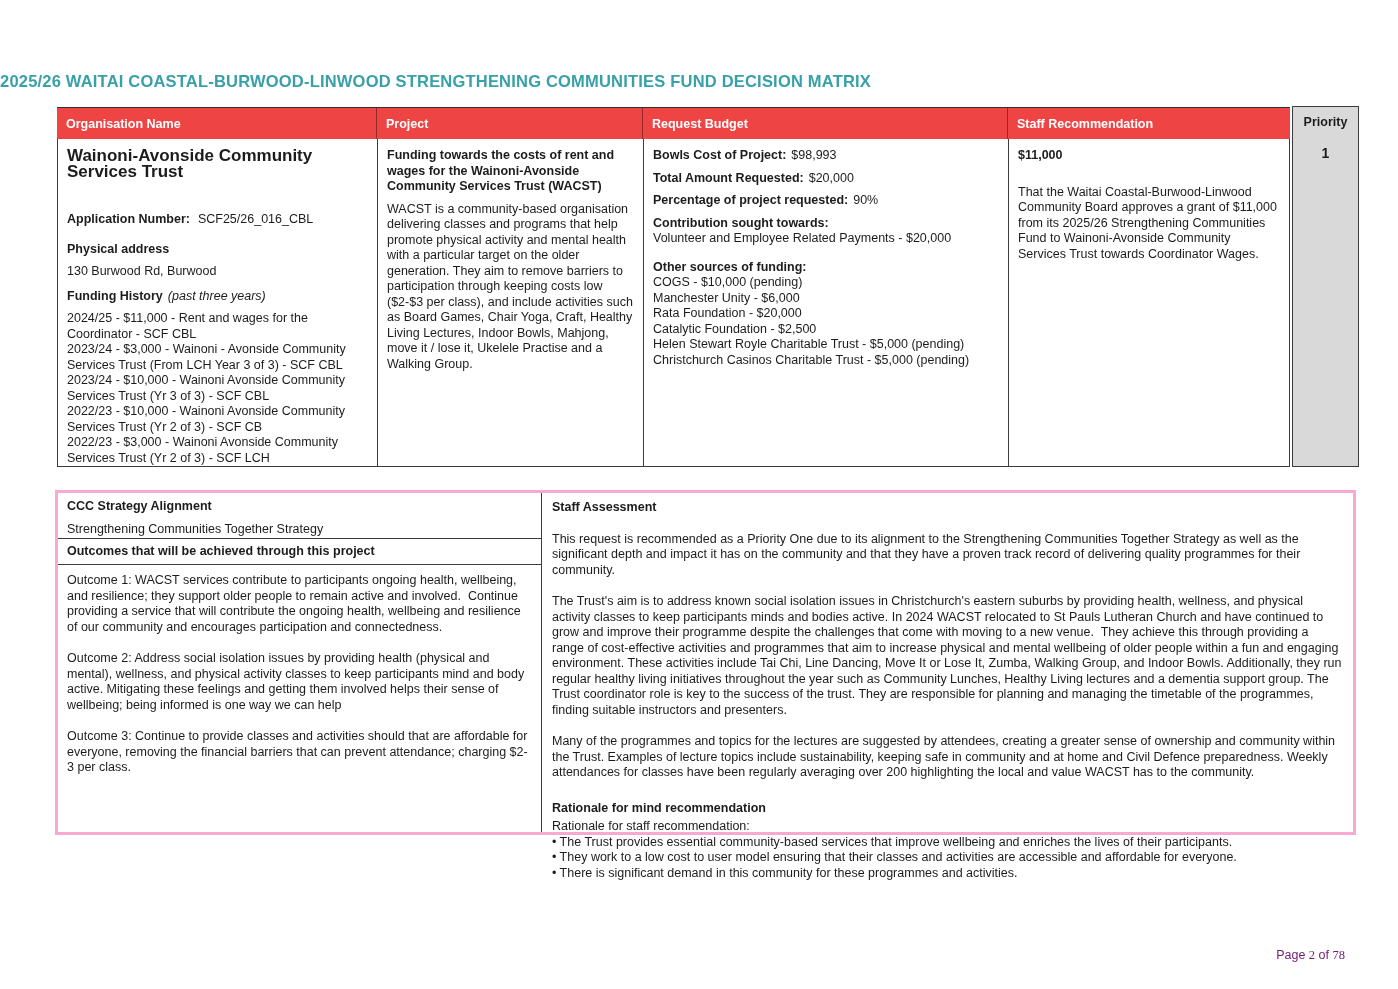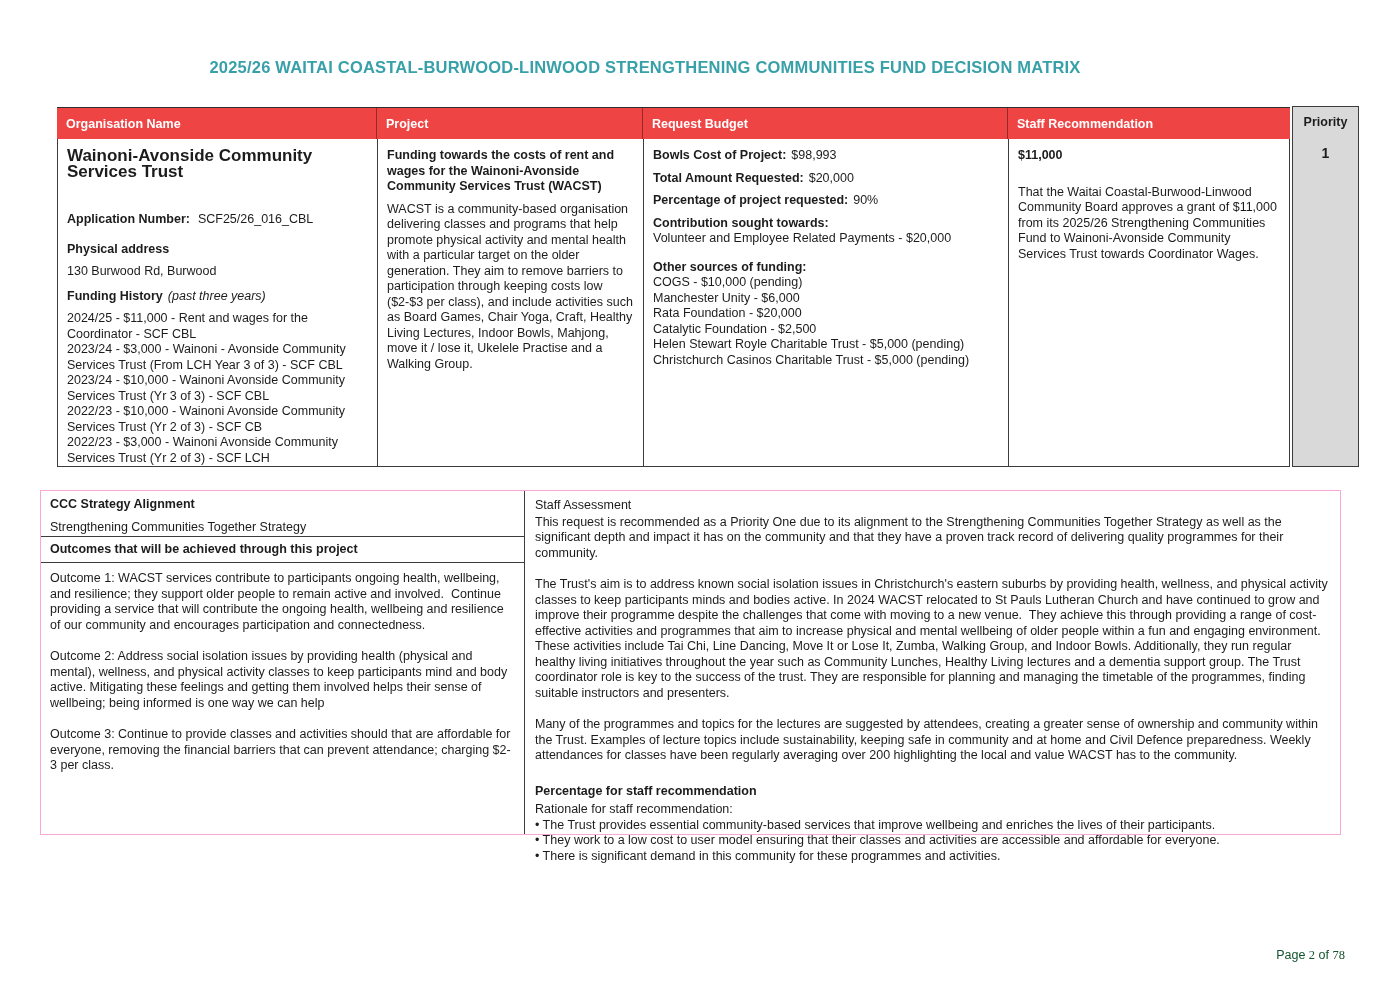--- a/index.html
+++ b/index.html
@@ -1,19 +1,19 @@
 <!DOCTYPE html>
 <html><head>
 <meta charset="utf-8">
 <style>
   html,body{margin:0;padding:0;background:#ffffff;}
   body{font-family:"Liberation Sans","DejaVu Sans",sans-serif;color:#1c1c1c;}
   .page{position:relative;width:1398px;height:989px;background:#fff;overflow:hidden;}
 
-  .doc-title{position:absolute;left:0;top:58px;width:1290px;text-align:center;
+  .doc-title{position:absolute;left:0;top:72px;width:1290px;
     font-size:16.5px;font-weight:bold;color:#38a0a8;letter-spacing:.2px;}
 
   
   .matrix{position:absolute;left:57px;top:107px;width:1233px;}
   .matrix-header{display:flex;border-top:1px solid #2f2f2f;background:#ef4444;height:32px;box-sizing:border-box;}
   .matrix-header .hcell{box-sizing:border-box;display:flex;align-items:center;padding:0 0 0 9px;
     color:#ffffff;font-weight:bold;font-size:12.5px;border-right:1px solid rgba(0,0,0,.38);}
   .matrix-header .hcell:last-child{border-right:none;}
   .hc1{width:320px;} .hc2{width:266px;} .hc3{width:365px;} .hc4{width:280px;}
 
@@ -41,36 +41,36 @@
   .fh-label{margin-bottom:7px;}
 
   .proj-title{font-weight:bold;margin-bottom:7px;}
 
   .budget-line{margin-bottom:7px;}
   .other-label{margin-top:13px;}
 
   .rec-amount{font-weight:bold;margin-bottom:21px;}
 
   
-  .assessment{position:absolute;left:40px;top:490px;width:1301px;height:345px;
-    box-sizing:border-box;border:1px solid #f9a8d4;display:flex;}
+  .assessment{position:absolute;left:55px;top:490px;width:1301px;height:345px;
+    box-sizing:border-box;border:3px solid #f9a8d4;display:flex;}
   .strategy-col{width:484px;box-sizing:border-box;border-right:1px solid #3c3c3c;
     font-size:12.5px;line-height:15.5px;display:flex;flex-direction:column;}
   .strategy-row1{box-sizing:border-box;height:46px;border-bottom:1px solid #3c3c3c;padding:6px 9px 0 9px;}
   .strategy-row2{box-sizing:border-box;height:26px;border-bottom:1px solid #3c3c3c;padding:5px 9px 0 9px;}
   .strategy-row3{box-sizing:border-box;flex:1;padding:8px 9px 0 9px;}
   .strategy-heading{font-weight:bold;margin-bottom:7px;}
   .outcome{margin-bottom:16px;}
 
   .sa-col{flex:1;box-sizing:border-box;padding:7px 11px 0 10px;font-size:12.5px;line-height:15.5px;}
-  .sa-heading{font-weight:normal;margin-bottom:1px;}
+  .sa-heading{font-weight:bold;margin-bottom:16px;}
   .sa-para{margin-bottom:16px;}
   .rationale-heading{font-weight:bold;margin-top:20px;margin-bottom:3px;}
 
-  .page-footer{position:absolute;top:948px;right:53px;font-size:12.5px;color:#14532d;}
+  .page-footer{position:absolute;top:948px;right:53px;font-size:12.5px;color:#701a75;}
   .page-num{font-family:"Liberation Serif","DejaVu Serif",serif;}
 </style>
 </head>
 <body>
 
 <div class="page">
 
   <div class="doc-title">2025/26 WAITAI COASTAL-BURWOOD-LINWOOD STRENGTHENING COMMUNITIES FUND DECISION MATRIX</div>
 
   <div class="matrix">
@@ -154,21 +154,21 @@
         <div class="outcome t">Outcome 2: Address social isolation issues by providing health (physical and mental), wellness, and physical activity classes to keep participants mind and body active. Mitigating these feelings and getting them involved helps their sense of wellbeing; being informed is one way we can help</div>
         <div class="outcome t">Outcome 3: Continue to provide classes and activities should that are affordable for everyone, removing the financial barriers that can prevent attendance; charging $2-3 per class.</div>
       </div>
     </div>
 
     <div class="sa-col">
       <div class="sa-heading">Staff Assessment</div>
       <div class="sa-para t">This request is recommended as a Priority One due to its alignment to the Strengthening Communities Together Strategy as well as the significant depth and impact it has on the community and that they have a proven track record of delivering quality programmes for their community.</div>
       <div class="sa-para t">The Trust's aim is to address known social isolation issues in Christchurch's eastern suburbs by providing health, wellness, and physical activity classes to keep participants minds and bodies active. In 2024 WACST relocated to St Pauls Lutheran Church and have continued to grow and improve their programme despite the challenges that come with moving to a new venue.  They achieve this through providing a range of cost-effective activities and programmes that aim to increase physical and mental wellbeing of older people within a fun and engaging environment. These activities include Tai Chi, Line Dancing, Move It or Lose It, Zumba, Walking Group, and Indoor Bowls. Additionally, they run regular healthy living initiatives throughout the year such as Community Lunches, Healthy Living lectures and a dementia support group. The Trust coordinator role is key to the success of the trust. They are responsible for planning and managing the timetable of the programmes, finding suitable instructors and presenters.</div>
       <div class="sa-para t">Many of the programmes and topics for the lectures are suggested by attendees, creating a greater sense of ownership and community within the Trust. Examples of lecture topics include sustainability, keeping safe in community and at home and Civil Defence preparedness. Weekly attendances for classes have been regularly averaging over 200 highlighting the local and value WACST has to the community.</div>
-      <div class="rationale-heading">Percentage for staff recommendation</div>
+      <div class="rationale-heading">Rationale for mind recommendation</div>
       <div>Rationale for staff recommendation:</div>
       <div class="t">• The Trust provides essential community-based services that improve wellbeing and enriches the lives of their participants.</div>
       <div class="t">• They work to a low cost to user model ensuring that their classes and activities are accessible and affordable for everyone.</div>
       <div class="t">• There is significant demand in this community for these programmes and activities.</div>
     </div>
 
   </div>
 
   <div class="page-footer">
     <span>Page</span>

